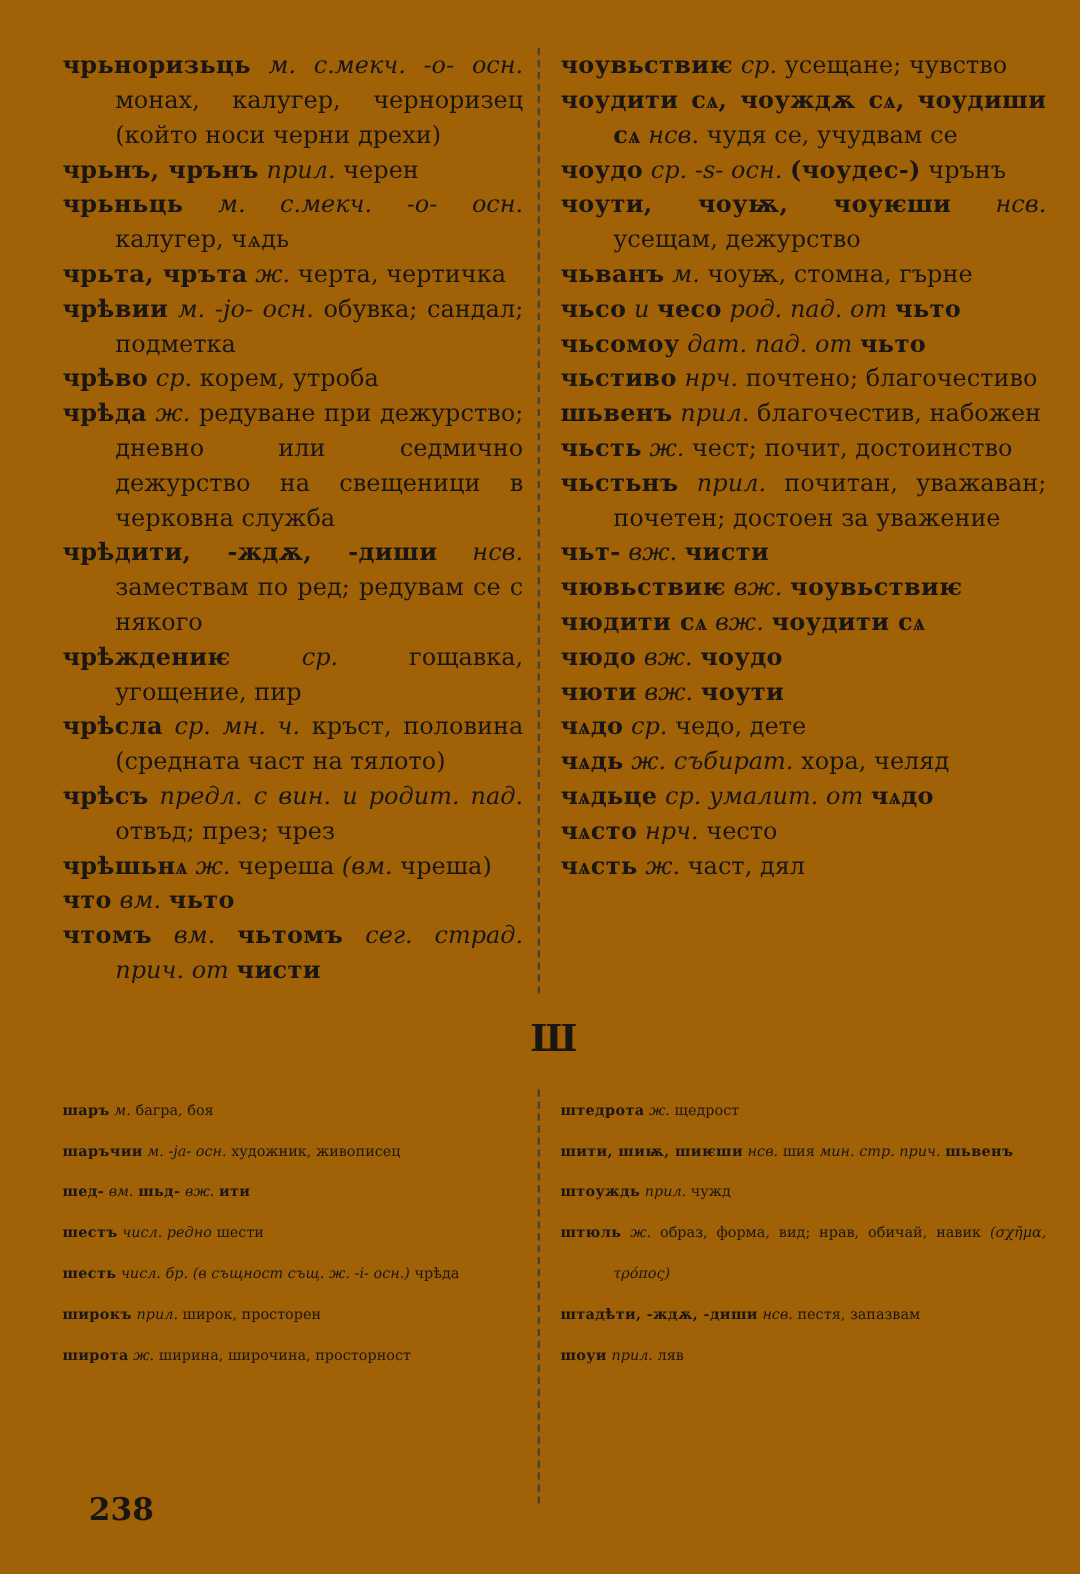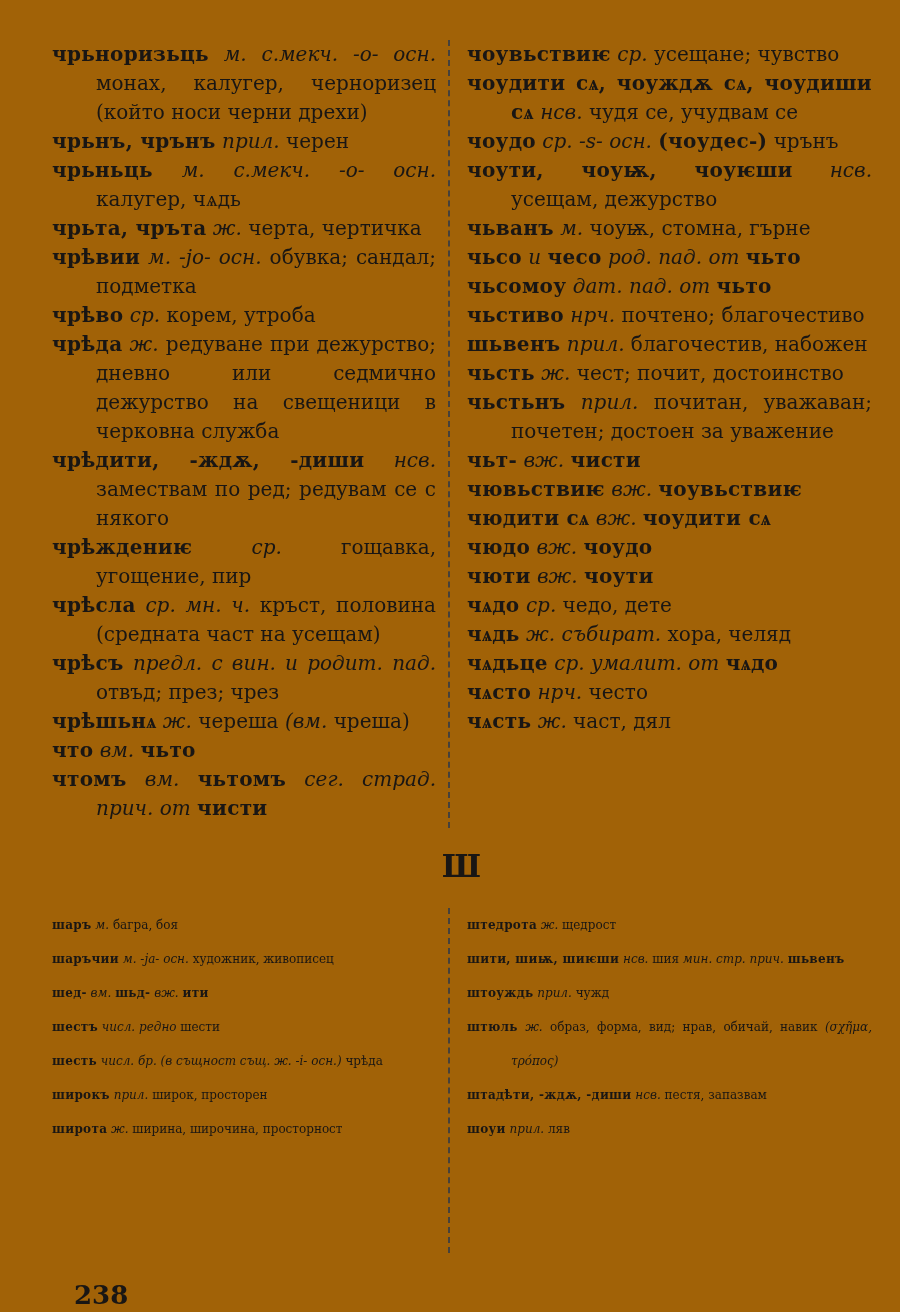--- a/index.html
+++ b/index.html
@@ -31,42 +31,42 @@
   .tx { }
   .section-header {
     text-align:center;
     font-size:31px;
     font-weight:700;
     letter-spacing:1px;
     margin:20px 0 24px 0;
   }
   .page-number {
     position:absolute;
-    left:74px; top:1280px;
+    left:74px; top:1244px;
     font-size:26px;
     font-weight:700;
   }
 </style>
 </head>
 <body>
 
 <div class="page">
 
   <div class="section sec-top">
     <div class="col col-left">
         <p class="entry"><span class="hw">чрьноризьць</span> <span class="it">м. с.мекч. -о- осн.</span> <span class="tx">монах, калугер, черноризец (който носи черни дрехи)</span></p>
         <p class="entry"><span class="hw">чрьнъ, чрънъ</span> <span class="it">прил.</span> <span class="tx">черен</span></p>
         <p class="entry"><span class="hw">чрьньць</span> <span class="it">м. с.мекч. -о- осн.</span> <span class="tx">калугер, чѧдь</span></p>
         <p class="entry"><span class="hw">чрьта, чръта</span> <span class="it">ж.</span> <span class="tx">черта, чертичка</span></p>
         <p class="entry"><span class="hw">чрѣвии</span> <span class="it">м. -jо- осн.</span> <span class="tx">обувка; сандал; подметка</span></p>
         <p class="entry"><span class="hw">чрѣво</span> <span class="it">ср.</span> <span class="tx">корем, утроба</span></p>
         <p class="entry"><span class="hw">чрѣда</span> <span class="it">ж.</span> <span class="tx">редуване при дежурство; дневно или седмично дежурство на свещеници в черковна служба</span></p>
         <p class="entry"><span class="hw">чрѣдити, -ждѫ, -диши</span> <span class="it">нсв.</span> <span class="tx">замествам по ред; редувам се с някого</span></p>
         <p class="entry"><span class="hw">чрѣждениѥ</span> <span class="it">ср.</span> <span class="tx">гощавка, угощение, пир</span></p>
-        <p class="entry"><span class="hw">чрѣсла</span> <span class="it">ср. мн. ч.</span> <span class="tx">кръст, половина (средната част на усещам)</span></p>
+        <p class="entry"><span class="hw">чрѣсла</span> <span class="it">ср. мн. ч.</span> <span class="tx">кръст, половина (средната част на тялото)</span></p>
         <p class="entry"><span class="hw">чрѣсъ</span> <span class="it">предл. с вин. и родит. пад.</span> <span class="tx">отвъд; през; чрез</span></p>
         <p class="entry"><span class="hw">чрѣшьнѧ</span> <span class="it">ж.</span> <span class="tx">череша</span> <span class="it">(вм.</span> <span class="tx">чреша)</span></p>
         <p class="entry"><span class="hw">что</span> <span class="it">вм.</span> <span class="hw">чьто</span></p>
         <p class="entry"><span class="hw">чтомъ</span> <span class="it">вм.</span> <span class="hw">чьтомъ</span> <span class="it">сег. страд. прич. от</span> <span class="hw">чисти</span></p>
       </div>
     <div class="col col-right">
         <p class="entry"><span class="hw">чоувьствиѥ</span> <span class="it">ср.</span> <span class="tx">усещане; чувство</span></p>
         <p class="entry"><span class="hw">чоудити сѧ, чоуждѫ сѧ, чоудиши сѧ</span> <span class="it">нсв.</span> <span class="tx">чудя се, учудвам се</span></p>
         <p class="entry"><span class="hw">чоудо</span> <span class="it">ср. -s- осн.</span> <span class="hw">(чоудес-)</span> <span class="tx">чрънъ</span></p>
         <p class="entry"><span class="hw">чоути, чоуѭ, чоуѥши</span> <span class="it">нсв.</span> <span class="tx">усещам, дежурство</span></p>

